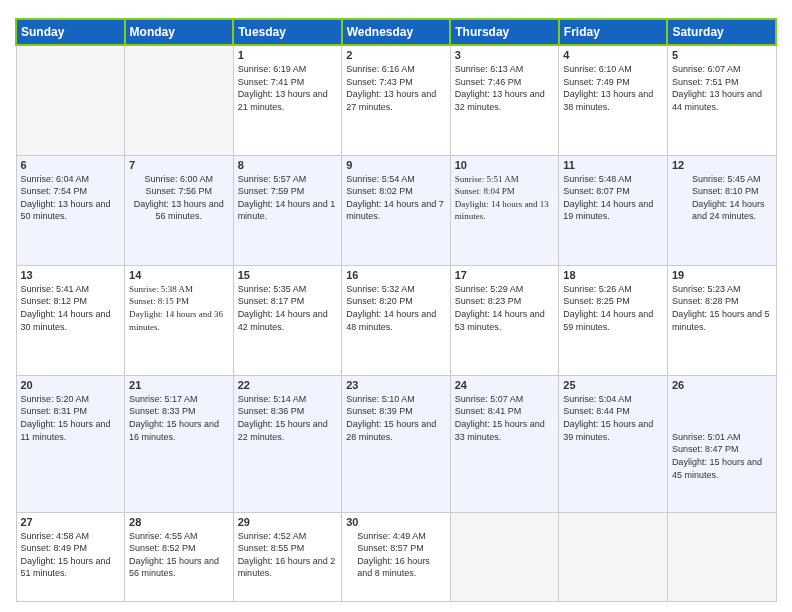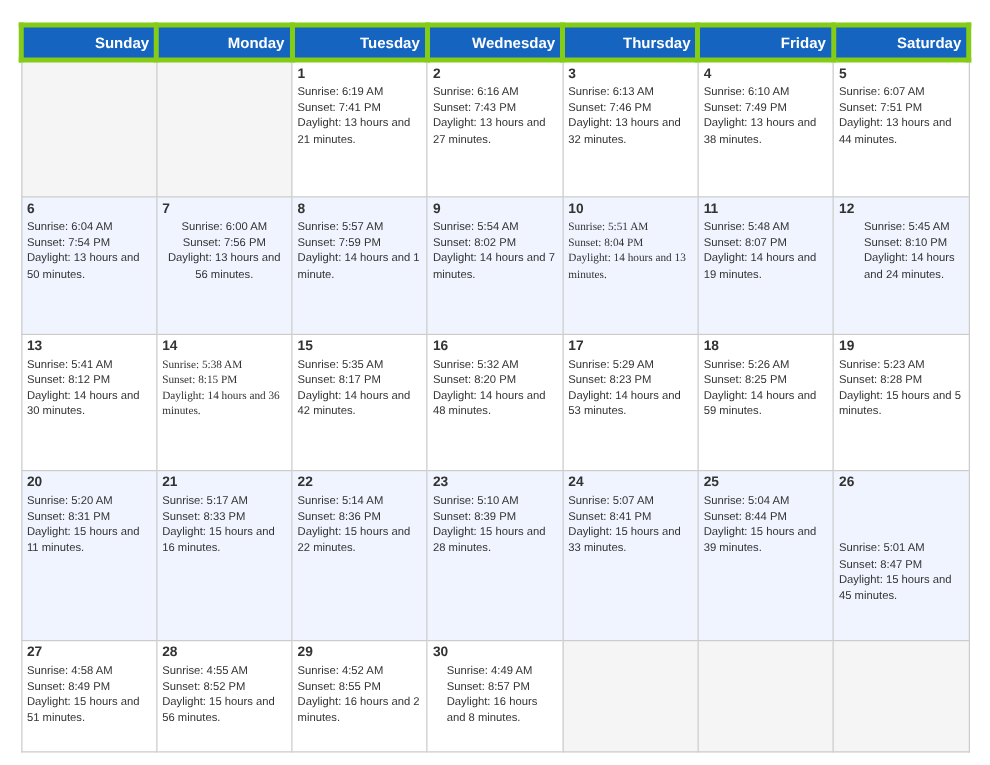--- a/index.html
+++ b/index.html
@@ -52,22 +52,22 @@
       border-collapse: collapse;
       width: 100%;
       table-layout: fixed;
     }
     .calendar th {
       background-color: #1565c0;
       color: #fff;
       font-size: 12px;
       font-weight: bold;
       padding: 5px 4px;
-      border: 4px solid #84cc16;
-      text-align: right;
+      border: 2px solid #84cc16;
+      text-align: left;
     }
     .calendar td {
       border: 1px solid #ccc;
       vertical-align: top;
       padding: 3px 4px;
       font-size: 9.5px;
       color: #333;
       width: calc(100% / 7);
     }
     .calendar tr.week-row td {

